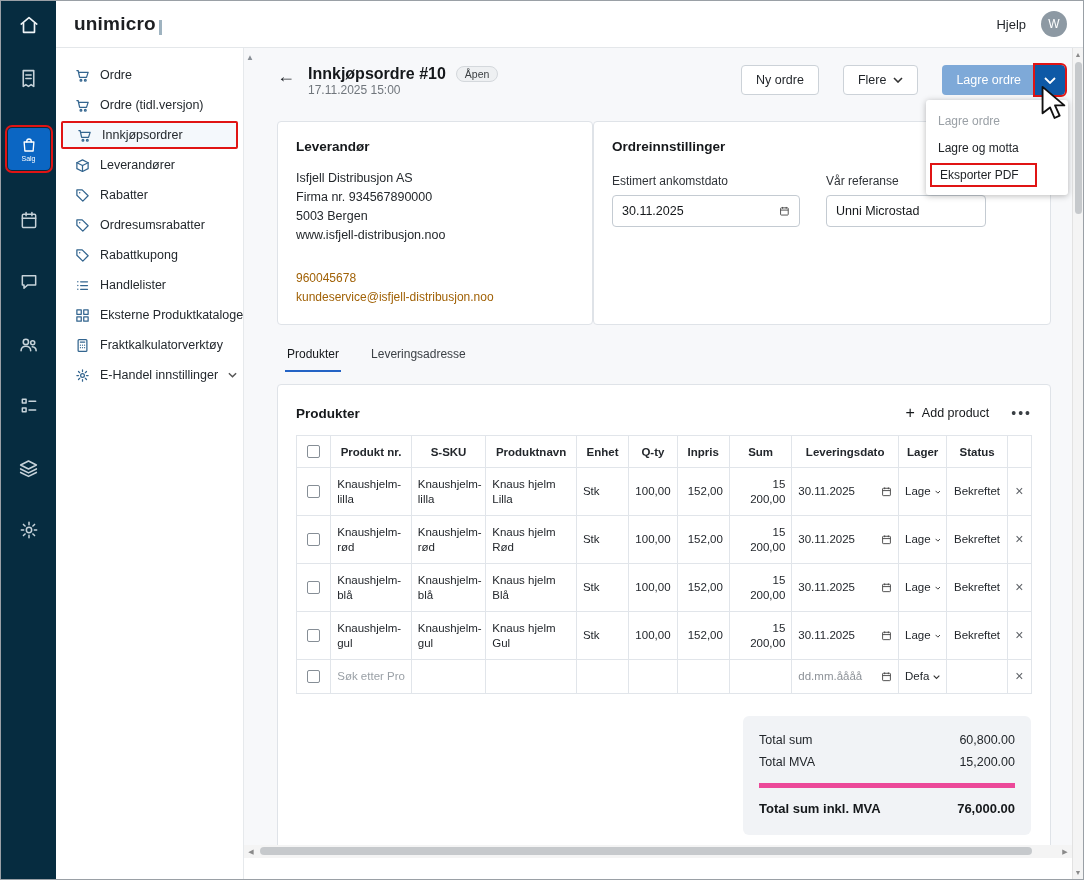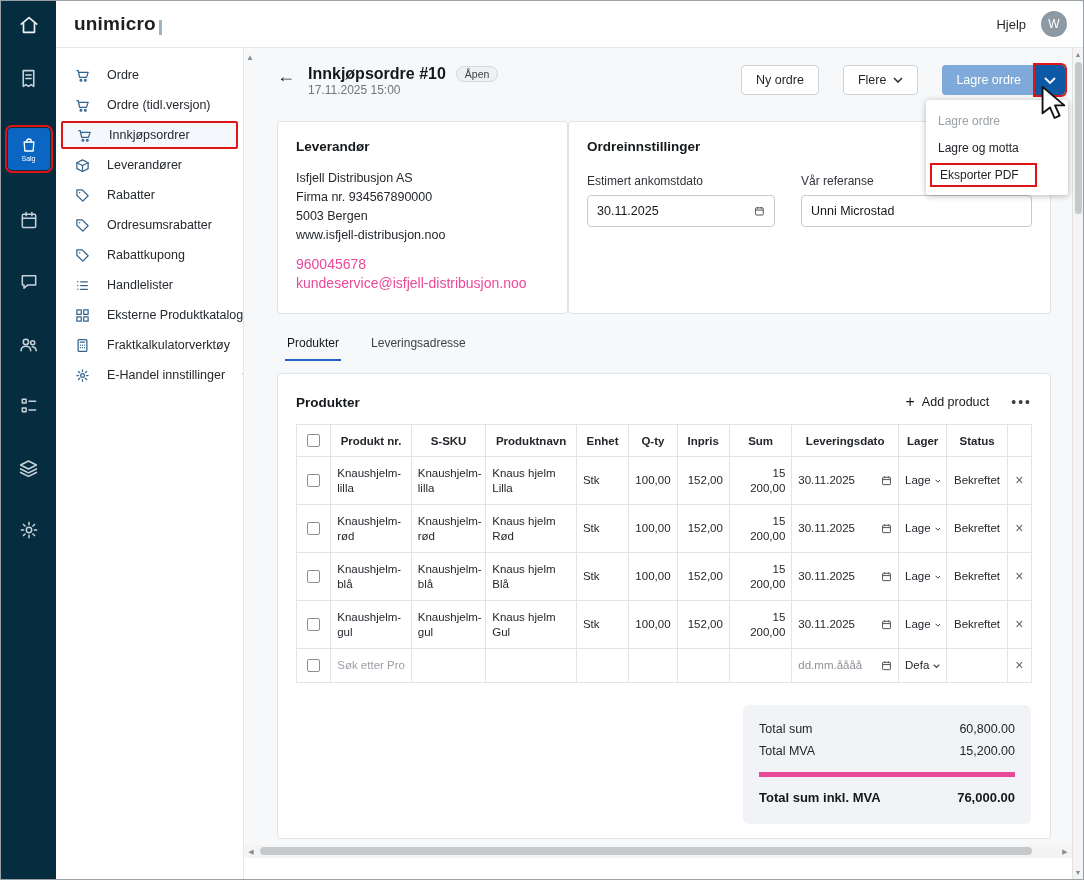--- a/index.html
+++ b/index.html
@@ -18,21 +18,21 @@
   
   .rail { position:absolute; left:0; top:0; width:55px; height:100%; background:#062c40; z-index:6; display:flex; flex-direction:column; align-items:center; }
   .rail-home { height:47px; width:100%; display:flex; align-items:center; justify-content:center; color:#eef3f6; }
   .rail-icons { display:flex; flex-direction:column; align-items:center; gap:38px; padding-top:18px; color:#c7d3da; }
   .rail-icon { width:24px; height:24px; display:flex; align-items:center; justify-content:center; color:#c7d3da; cursor:pointer; }
   .salg-tile { width:42px; height:42px; background:#0b66c3; border-radius:4px; display:flex; flex-direction:column; align-items:center; justify-content:center; color:#fff; outline:2px solid #e01414; outline-offset:1px; cursor:pointer; }
   .salg-label { font-size:7px; margin-top:1px; color:#fff; }
 
   
   .sidebar { position:absolute; left:55px; top:47px; width:188px; bottom:0; background:#fff; border-right:1px solid #e6e9ec; padding-top:12px; z-index:4; }
-  .side-item { height:30px; display:flex; align-items:center; gap:17px; padding:0 10px 0 18px; font-size:12.5px; color:#24292e; cursor:pointer; white-space:nowrap; overflow:hidden; }
+  .side-item { height:30px; display:flex; align-items:center; gap:10px; padding:0 10px 0 18px; font-size:12.5px; color:#24292e; cursor:pointer; white-space:nowrap; overflow:hidden; }
   .side-item .sicon { flex:0 0 16px; width:16px; height:16px; color:#33658f; display:flex; align-items:center; justify-content:center; }
   .side-item.highlight { border:2px solid #e01414; margin:1px 5px; height:28px; padding-left:13px; border-radius:2px; background:#f4f8fc; }
   .side-chevron { margin-left:auto; color:#555; display:flex; }
   .mini-up { position:absolute; left:245px; top:52px; font-size:8px; color:#8a9097; z-index:9; }
 
   
   .main { position:absolute; left:243px; top:47px; right:11px; bottom:0; background:#f7f8fa; padding:17px 7px 0 33px; overflow:hidden; }
 
   .page-head { display:flex; align-items:flex-start; }
   .back { font-size:18px; color:#1f2328; margin:2px 13px 0 0; cursor:pointer; line-height:1; }
@@ -46,27 +46,27 @@
   .btn-save { height:30px; padding:0 14px; font-size:12.5px; display:flex; align-items:center; background:#7ea9d8; color:#fff; border:none; border-radius:4px 0 0 4px; cursor:pointer; }
   .btn-caret { width:30px; height:30px; background:#0e59a6; border:none; border-radius:0 4px 4px 0; display:flex; align-items:center; justify-content:center; cursor:pointer; outline:2px solid #e01414; }
 
   
   .cards { display:flex; gap:0; margin-top:24px; margin-right:14px; }
   .card { background:#fff; border:1px solid #dfe3e8; border-radius:4px; }
   .supplier-card { width:316px; min-height:193px; padding:17px 18px; }
   .settings-card { flex:1; min-height:193px; padding:17px 18px; }
   .card-title { font-size:13.5px; font-weight:700; color:#15181b; }
   .addr { margin-top:15px; font-size:12.5px; line-height:19px; color:#24282c; }
-  .contact { margin-top:10px; font-size:14px; line-height:19px; color:#ec4899; }
+  .contact { margin-top:24px; font-size:12px; line-height:19px; color:#a16207; }
   .form-row { display:flex; gap:26px; margin-top:20px; }
   .field-label { font-size:12px; color:#2f3338; margin-bottom:7px; }
   .input-wrap { height:32px; border:1px solid #c4cbd2; border-radius:4px; display:flex; align-items:center; padding:0 9px; background:#fff; gap:6px; }
   .input-wrap input { border:none; outline:none; font-size:12.5px; color:#15181b; width:100%; font-family:inherit; background:transparent; }
   .w-date { width:188px; }
-  .w-ref { width:231px; }
+  .w-ref { width:160px; }
 
   
   .tabs { display:flex; gap:28px; margin-top:22px; padding-left:8px; }
   .tab { font-size:12px; color:#3c4146; padding:0 2px 9px; cursor:pointer; }
   .tab.active { color:#15181b; border-bottom:2.5px solid #2363c5; }
 
   
   .products-card { margin-top:12px; margin-right:14px; padding:17px 18px 14px; min-height:443px; }
   .products-head { display:flex; align-items:center; margin-top:3px; }
   .add-product { margin-left:auto; display:flex; align-items:center; gap:7px; font-size:12.5px; color:#15181b; cursor:pointer; }

